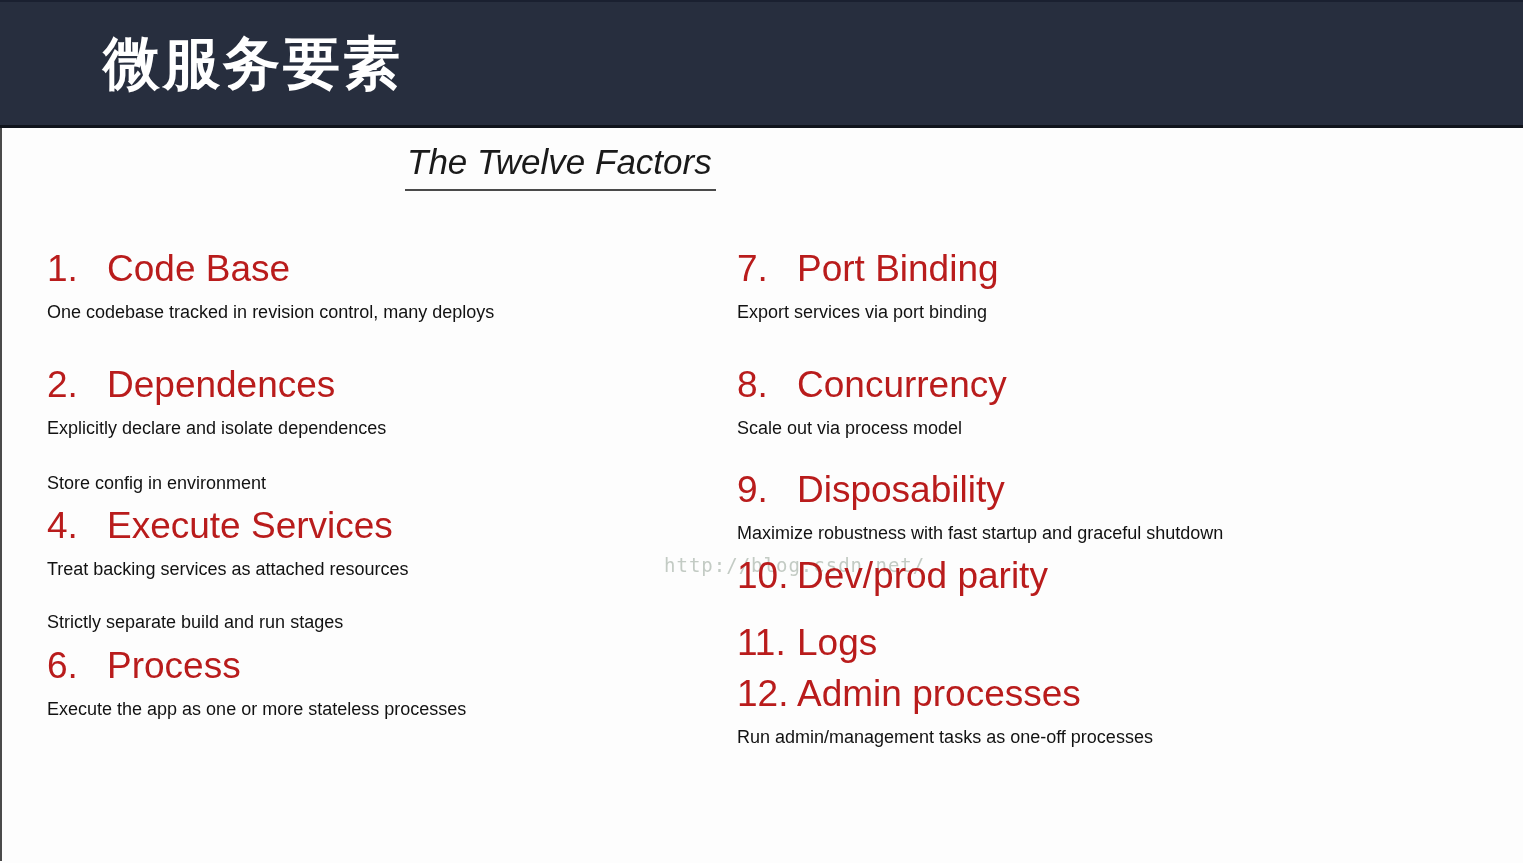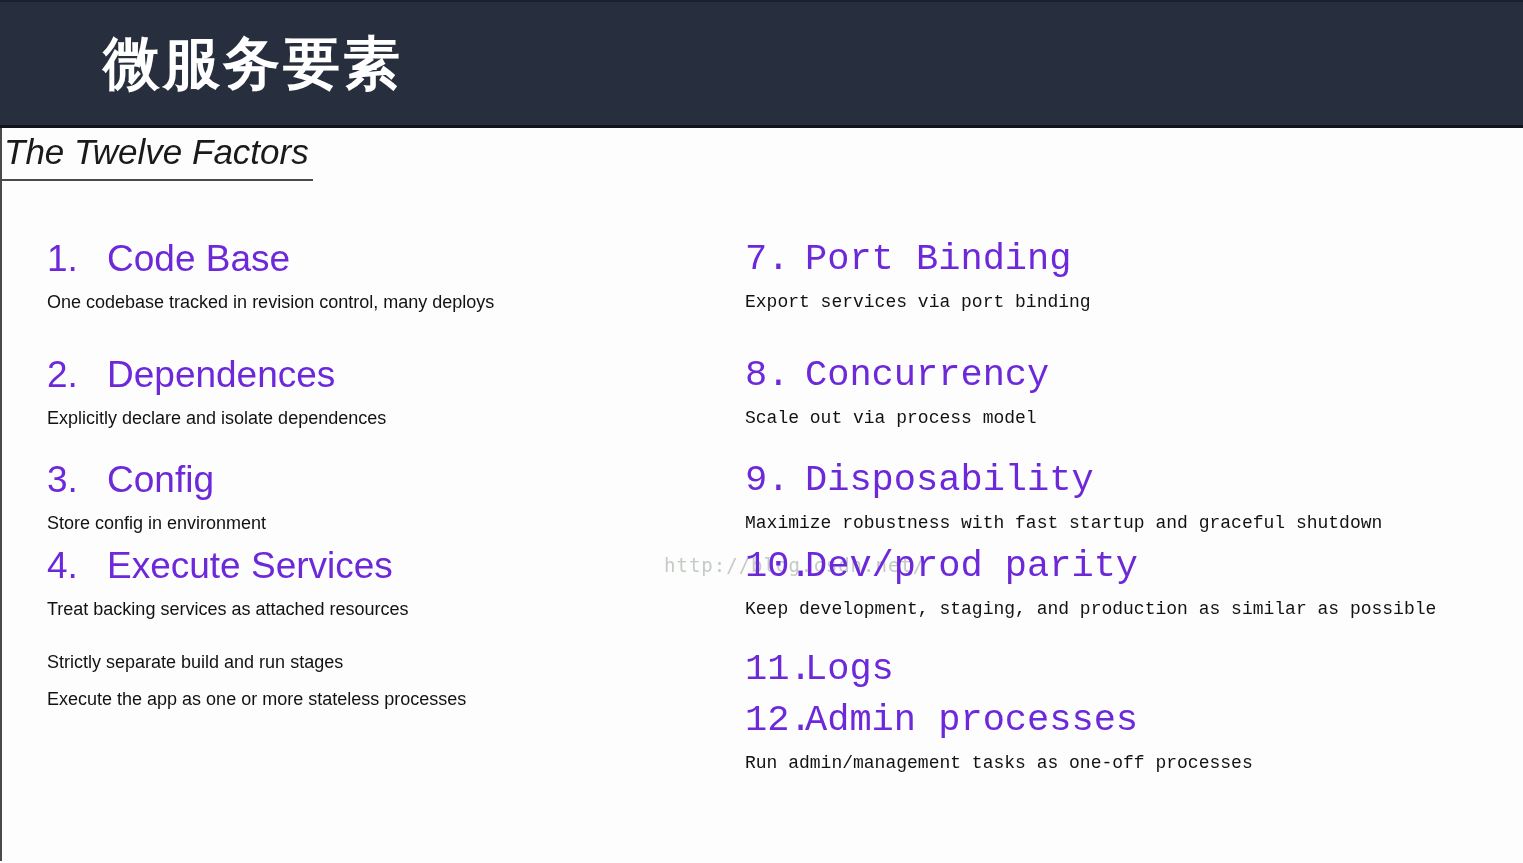--- a/index.html
+++ b/index.html
@@ -40,21 +40,22 @@
   
   .content {
     position: relative;
     width: 100%;
     height: 733px;
     box-sizing: border-box;
     border-left: 2px solid #4a4a4a;
     background: #fdfdfd;
   }
   .slide-title-wrap {
-    padding-top: 3px;
+    padding-top: 13px;
+    margin-left: 403px;
   }
   .slide-title {
     display: inline-block;
     font-size: 35px;
     font-style: italic;
     color: #1a1a1a;
     padding: 0 4px 6px 2px;
     border-bottom: 2px solid #4a4a4a;
     line-height: 1.2;
   }
@@ -78,34 +79,33 @@
     margin-top: 56px;
   }
   .col {
     box-sizing: border-box;
   }
   .col-left {
     width: 690px;
     margin-left: 45px;
   }
   .col-right {
-    margin-left: 8px;
+    margin-left: 0px;
     flex: 1;
-    font-family: Liberation Mono, monospace;
   }
   .factor { }
   .factor:nth-child(1) { margin-bottom: 36px; }
   .factor:nth-child(2) { margin-bottom: 25px; }
   .factor:nth-child(3) { margin-bottom: 6px;  }
   .factor:nth-child(4) { margin-bottom: 23px; }
   .factor:nth-child(5) { margin-bottom: 7px;  }
   .factor-heading {
     font-size: 37px;
     line-height: 44px;
-    color: #6d28d9;
+    color: #b91c1c;
     white-space: nowrap;
   }
   .factor-num {
     display: inline-block;
     width: 60px;
   }
   .factor-desc {
     font-size: 18px;
     line-height: 30px;
     margin-top: 6px;
@@ -142,38 +142,38 @@
         </div>
 
         <div class="factor">
           <div class="factor-heading">
             <span class="factor-num">2.</span><span>Dependences</span>
           </div>
           <div class="factor-desc">Explicitly declare and isolate dependences</div>
         </div>
 
         <div class="factor">
-          <div class="factor-heading">
-            <span class="factor-num">3.</span><span>Config</span>
-          </div>
           <div class="factor-desc">Store config in environment</div>
         </div>
 
         <div class="factor">
           <div class="factor-heading">
             <span class="factor-num">4.</span><span>Execute Services</span>
           </div>
           <div class="factor-desc">Treat backing services as attached resources</div>
         </div>
 
         <div class="factor">
           <div class="factor-desc">Strictly separate build and run stages</div>
         </div>
 
         <div class="factor">
+          <div class="factor-heading">
+            <span class="factor-num">6.</span><span>Process</span>
+          </div>
           <div class="factor-desc">Execute the app as one or more stateless processes</div>
         </div>
 
       </div>
 
       <div class="col col-right">
 
         <div class="factor">
           <div class="factor-heading">
             <span class="factor-num">7.</span><span>Port Binding</span>
@@ -192,21 +192,20 @@
           <div class="factor-heading">
             <span class="factor-num">9.</span><span>Disposability</span>
           </div>
           <div class="factor-desc">Maximize robustness with fast startup and graceful shutdown</div>
         </div>
 
         <div class="factor">
           <div class="factor-heading">
             <span class="factor-num">10.</span><span>Dev/prod parity</span>
           </div>
-          <div class="factor-desc">Keep development, staging, and production as similar as possible</div>
         </div>
 
         <div class="factor">
           <div class="factor-heading">
             <span class="factor-num">11.</span><span>Logs</span>
           </div>
         </div>
 
         <div class="factor">
           <div class="factor-heading">

